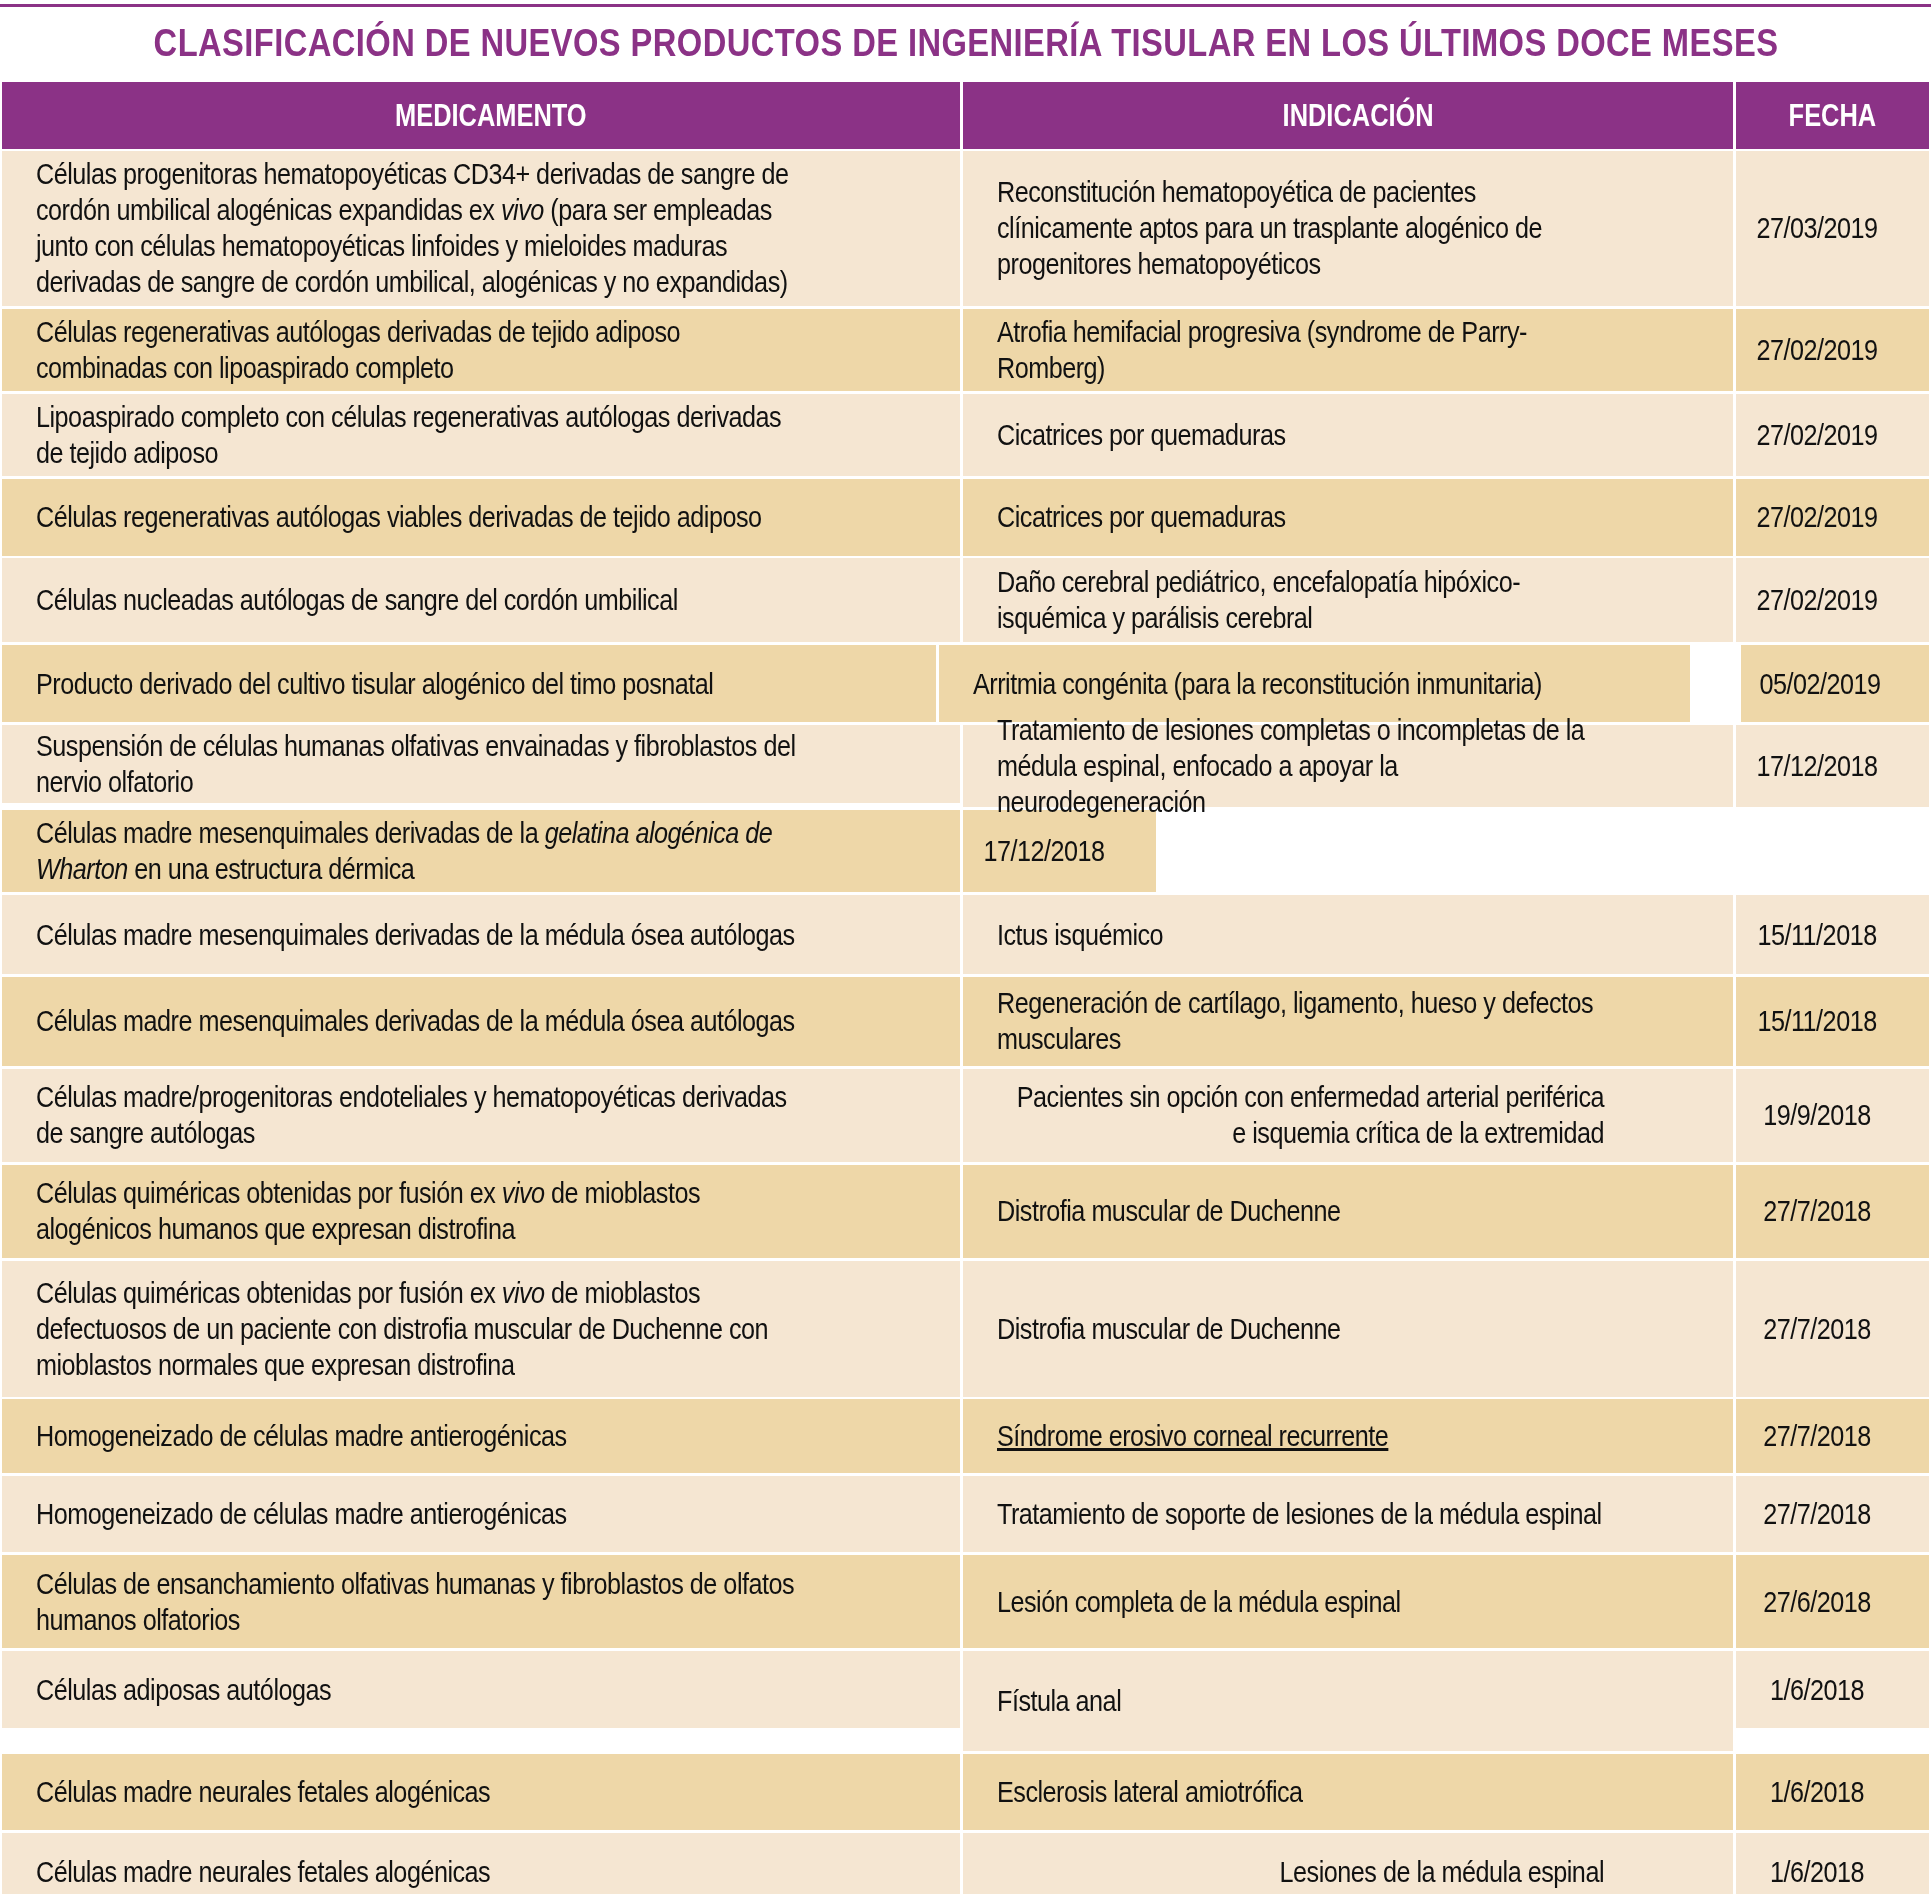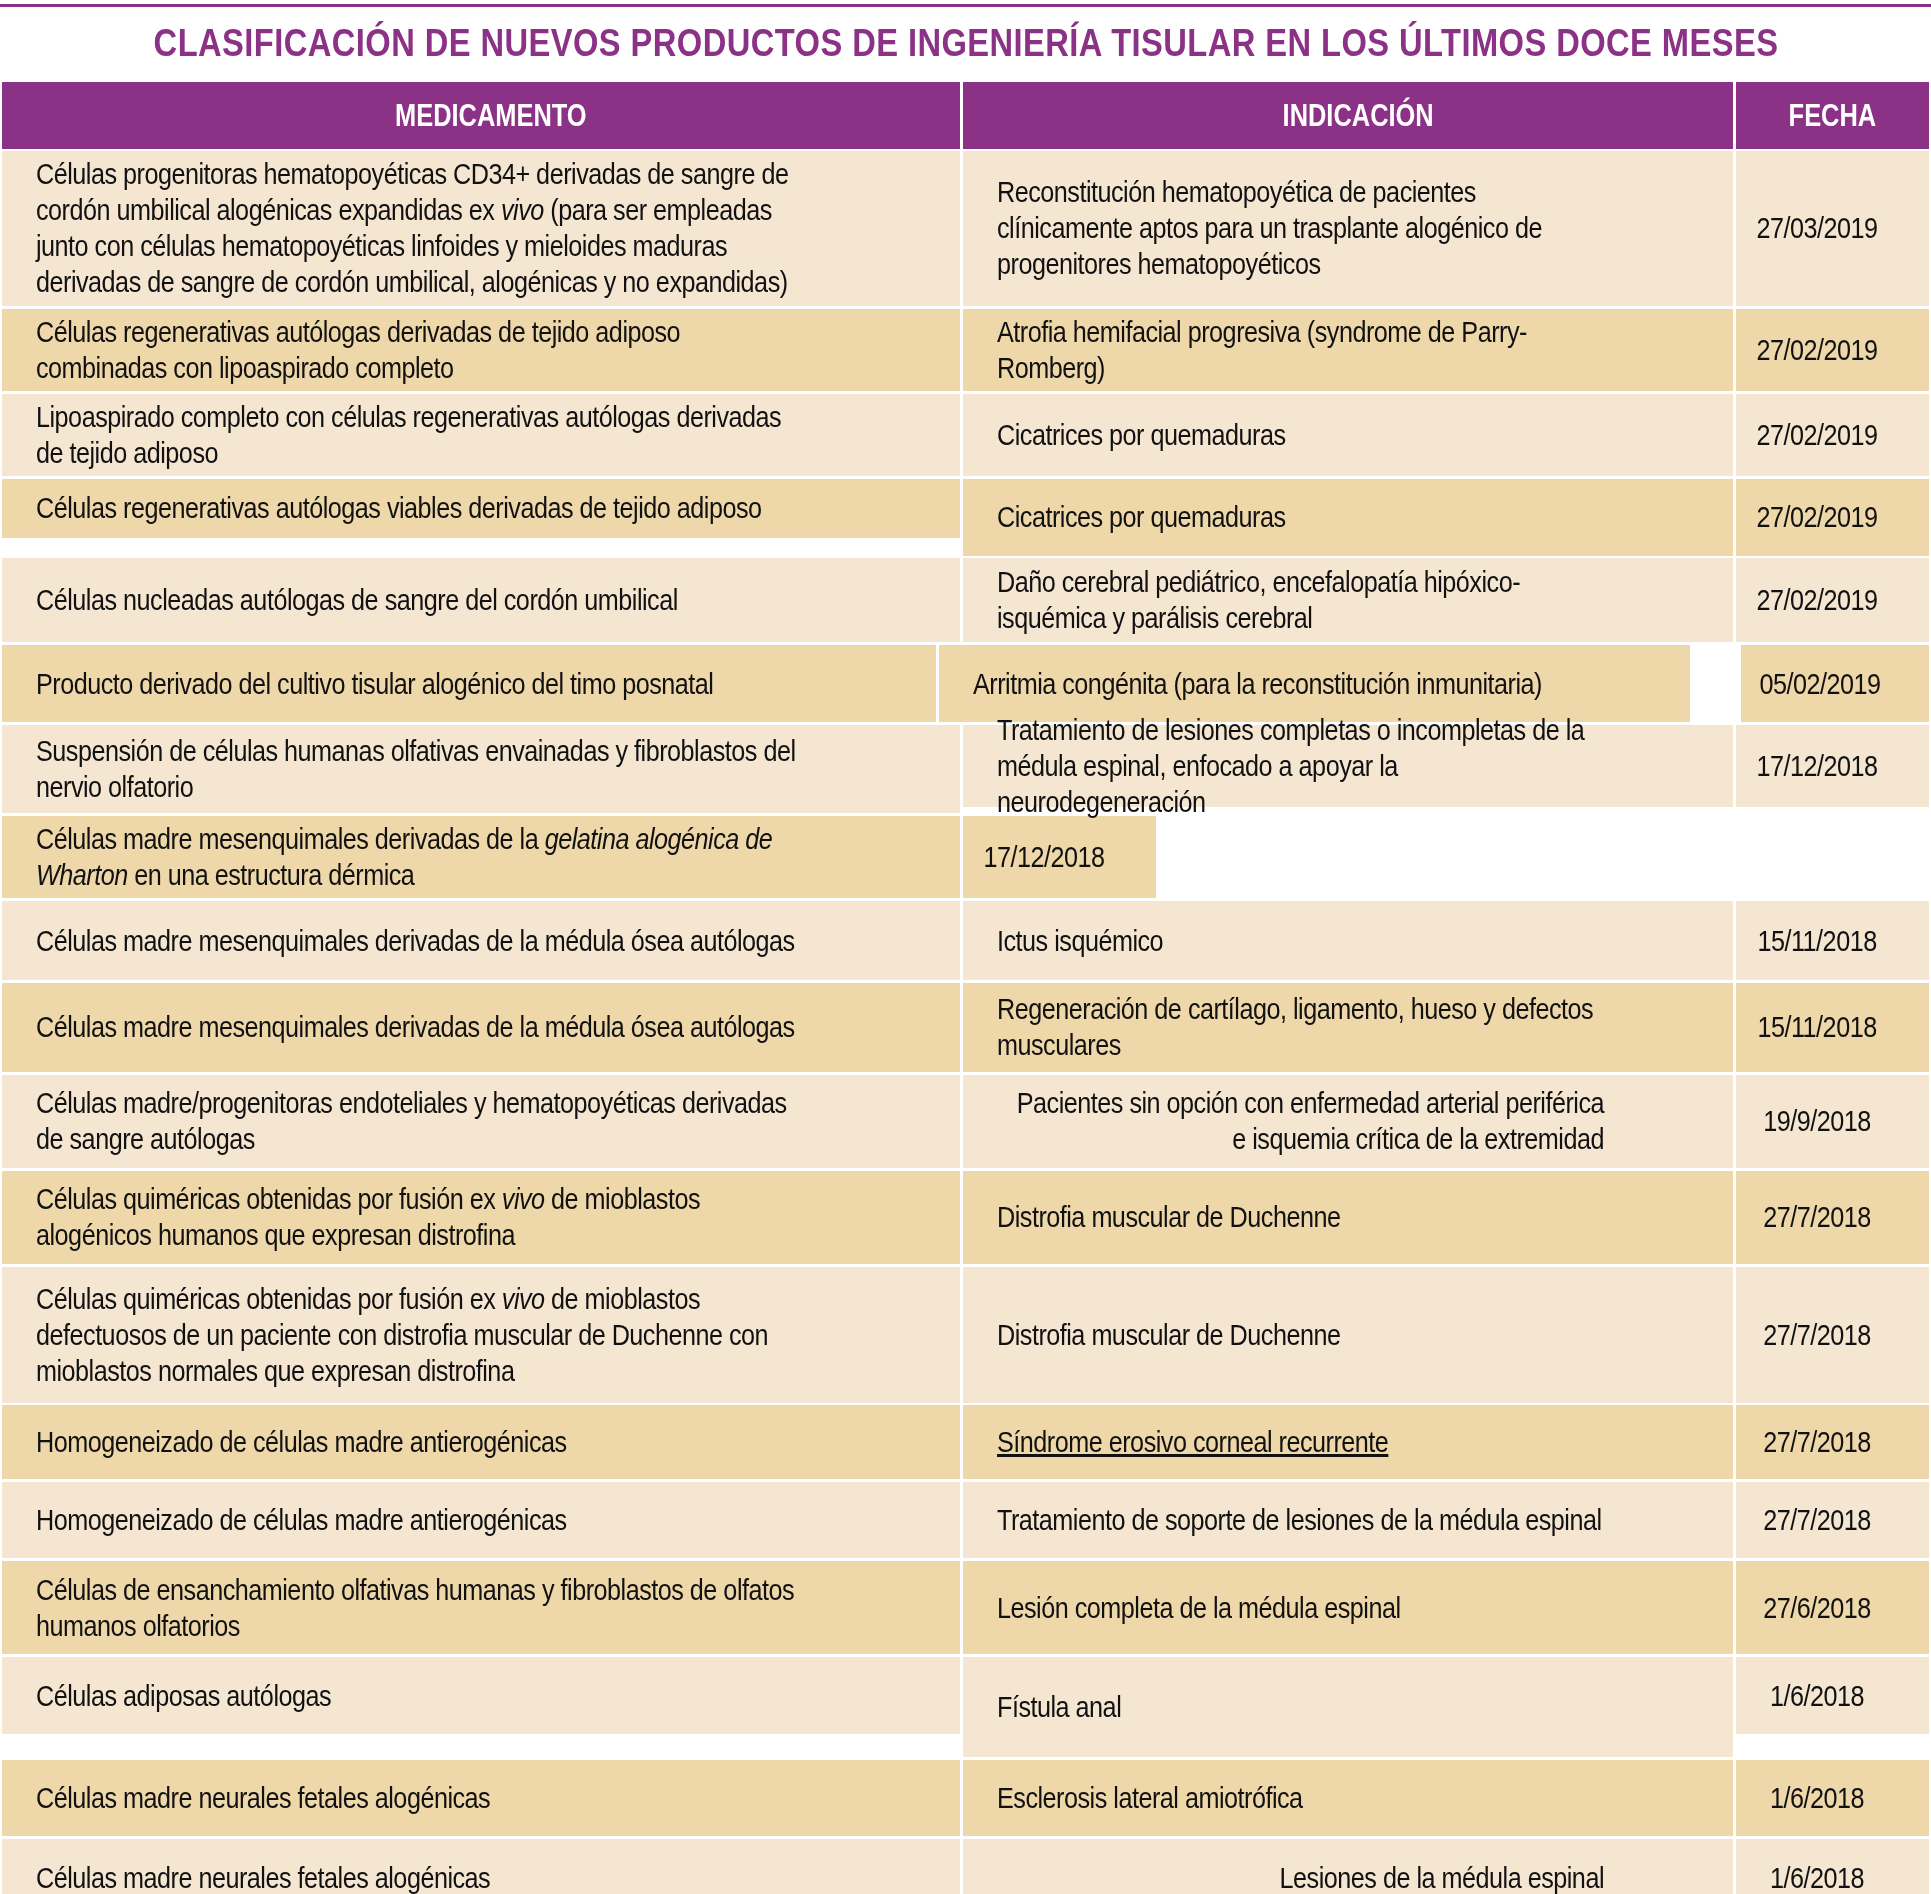--- a/index.html
+++ b/index.html
@@ -74,21 +74,21 @@
           <span class="txt" style="display: inline-block; transform: scaleX(0.84); width: 119.048%;"><span>Lipoaspirado completo con células regenerativas autólogas derivadas de tejido adiposo</span></span>
         </div>
         <div class="cell c2" style="height: 82px;">
           <span class="txt" style="display: inline-block; transform: scaleX(0.84); width: 119.048%;">Cicatrices por quemaduras</span>
         </div>
         <div class="cell c3" style="height: 82px;">
           <span class="txt" style="display: inline-block; transform: scaleX(0.84); width: 119.048%;">27/02/2019</span>
         </div>
       </div>
       <div class="row dark">
-        <div class="cell c1" style="height: 59px; justify-content: center;">
+        <div class="cell c1" style="height: 77px; justify-content: center;">
           <span class="txt" style="display: inline-block; transform: scaleX(0.84); width: 119.048%;"><span>Células regenerativas autólogas viables derivadas de tejido adiposo</span></span>
         </div>
         <div class="cell c2" style="height: 77px;">
           <span class="txt" style="display: inline-block; transform: scaleX(0.84); width: 119.048%;">Cicatrices por quemaduras</span>
         </div>
         <div class="cell c3" style="height: 77px;">
           <span class="txt" style="display: inline-block; transform: scaleX(0.84); width: 119.048%;">27/02/2019</span>
         </div>
       </div>
       <div class="row light">
@@ -107,21 +107,21 @@
           <span class="txt" style="display: inline-block; transform: scaleX(0.84); width: 119.048%;"><span>Producto derivado del cultivo tisular alogénico del timo posnatal</span></span>
         </div>
         <div class="cell c2" style="height: 77px;">
           <span class="txt" style="display: inline-block; transform: scaleX(0.84); width: 119.048%;">Arritmia congénita (para la reconstitución inmunitaria)</span>
         </div>
         <div class="cell c3" style="height: 77px; margin-left: 48px;">
           <span class="txt" style="display: inline-block; transform: scaleX(0.84); width: 119.048%;">05/02/2019</span>
         </div>
       </div>
       <div class="row light">
-        <div class="cell c1" style="height: 88px;">
+        <div class="cell c1" style="height: 78px;">
           <span class="txt" style="display: inline-block; transform: scaleX(0.84); width: 119.048%;"><span>Suspensión de células humanas olfativas envainadas y fibroblastos del nervio olfatorio</span></span>
         </div>
         <div class="cell c2" style="height: 82px;">
           <span class="txt" style="display: inline-block; transform: scaleX(0.84); width: 119.048%;">Tratamiento de lesiones completas o incompletas de la médula espinal, enfocado a apoyar la neurodegeneración</span>
         </div>
         <div class="cell c3" style="height: 82px;">
           <span class="txt" style="display: inline-block; transform: scaleX(0.84); width: 119.048%;">17/12/2018</span>
         </div>
       </div>
       <div class="row dark">

